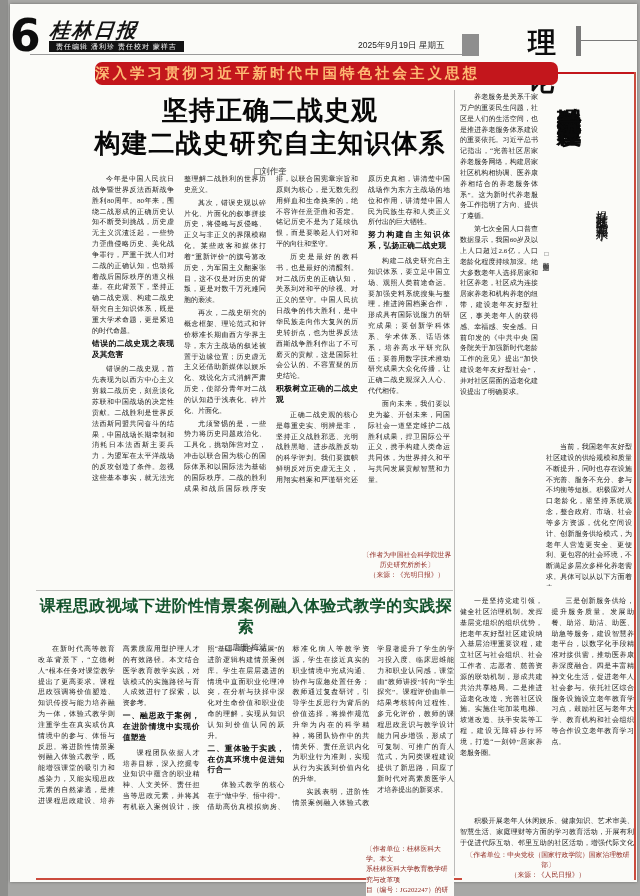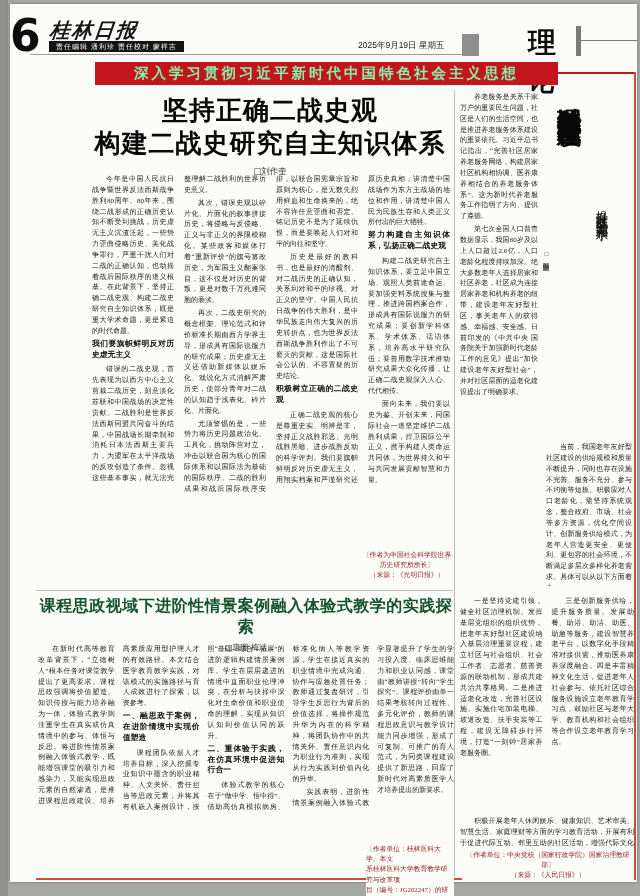--- a/index.html
+++ b/index.html
@@ -11,21 +11,21 @@
   .pagenum{left:0;top:10px;font-family:"DejaVu Sans","Liberation Sans",sans-serif;font-weight:800;font-size:44px;line-height:1;color:#0e0e0e;}
   .masthead{left:40px;top:13px;font-size:20px;font-weight:700;font-style:italic;letter-spacing:2px;color:#141414;transform:skewX(-6deg);}
   .staffbar{left:39px;top:37px;background:#141414;color:#fff;font-size:7px;line-height:11px;padding:0 7px;letter-spacing:1px;font-family:"Liberation Sans","DejaVu Sans",sans-serif;}
   .hdr-rule-left{left:20px;top:50px;width:438px;height:1px;background:#9a9a9a;}
   .dateline{left:348px;top:36px;font-size:8.5px;color:#1a1a1a;font-family:"Liberation Sans","DejaVu Sans",sans-serif;}
   .sec-marker{left:452px;top:30px;width:17px;height:22px;background:#8e8e8e;}
   .sectitle{left:474px;top:20px;font-size:28px;font-weight:700;letter-spacing:16px;color:#0d0d0d;margin-left:44px;}
   .sec-bar{left:566px;top:22px;width:5px;height:30px;background:#7a7a7a;}
   .hdr-rule-right{left:571px;top:36px;width:56px;height:1px;background:#7a7a7a;}
   
-  .banner{left:85px;top:58px;width:463px;height:23px;background:#c3161c;color:#86efac;text-align:center;font-size:14.5px;line-height:23px;font-weight:700;letter-spacing:3px;font-family:"DejaVu Sans","Liberation Sans",sans-serif;}
+  .banner{left:85px;top:58px;width:463px;height:23px;background:#c3161c;color:#fdba74;text-align:left;font-size:14.5px;line-height:23px;font-weight:700;letter-spacing:3px;font-family:"DejaVu Sans","Liberation Sans",sans-serif;border-radius:7px;}
   .banner-tail{left:548px;top:68px;width:76px;height:2px;background:#c3161c;}
   .frame-right{left:624px;top:68px;width:2px;height:808px;background:#cb4b3d;}
   .frame-bottom{left:26px;top:874px;width:600px;height:2px;background:#cb4b3d;}
   
   .div-v{left:444px;top:86px;width:1px;height:786px;background:#bcbcba;}
   .div-h{left:26px;top:586px;width:417px;height:1px;background:#bcbcba;}
   
   .bodytxt{font-size:7px;line-height:1.55;color:#1c1c1c;text-align:justify;overflow:hidden;}
   .bodytxt p{margin:0 0 2px;text-indent:2em;}
   .sub{font-family:"DejaVu Sans","Liberation Sans",sans-serif;font-weight:700;font-size:7.8px;line-height:1.4;margin:2px 0 4px;text-indent:0;color:#111;}
@@ -78,24 +78,24 @@
     <div class="abs div-v"></div>
     <div class="abs div-h"></div>
 
     <div class="abs m-titleblock">
       <div class="m-title">坚持正确二战史观</div>
       <div class="m-title">构建二战史研究自主知识体系</div>
       <div class="byline m-byline">□刘作奎</div>
     </div>
     <div class="abs m-body bodytxt">
       <p>今年是中国人民抗日战争暨世界反法西斯战争胜利80周年。80年来，围绕二战形成的正确历史认知不断受到挑战，历史虚无主义沉渣泛起，一些势力歪曲侵略历史、美化战争罪行，严重干扰人们对二战的正确认知，也动摇着战后国际秩序的道义根基。在此背景下，坚持正确二战史观、构建二战史研究自主知识体系，既是重大学术命题，更是紧迫的时代命题。</p>
-      <div class="sub">我们要旗帜鲜明反对历史虚无主义</div>
+      <div class="sub">错误的二战史观之表现及其危害</div>
       <p>错误的二战史观，首先表现为以西方中心主义剪裁二战历史，刻意淡化苏联和中国战场的决定性贡献。二战胜利是世界反法西斯同盟共同奋斗的结果，中国战场长期牵制和消耗日本法西斯主要兵力，为盟军在太平洋战场的反攻创造了条件。忽视这些基本事实，就无法完整理解二战胜利的世界历史意义。</p>
       <p>其次，错误史观以碎片化、片面化的叙事拼接历史，将侵略与反侵略、正义与非正义的界限模糊化。某些政客和媒体打着“重新评价”的旗号篡改历史，为军国主义翻案张目，这不仅是对历史的背叛，更是对数千万死难同胞的亵渎。</p>
-      <p>再次，二战史研究的概念框架、理论范式和评价标准长期由西方学界主导，形成具有国际说服力的研究成果；历史虚无主义还借助新媒体以娱乐化、戏说化方式消解严肃历史，使部分青年对二战的认知趋于浅表化、碎片化、片面化。</p>
+      <p>再次，二战史研究的概念框架、理论范式和评价标准长期由西方学界主导，东方主战场的叙述被置于边缘位置；历史虚无主义还借助新媒体以娱乐化、戏说化方式消解严肃历史，使部分青年对二战的认知趋于浅表化、碎片化、片面化。</p>
       <p>尤须警惕的是，一些势力将历史问题政治化、工具化，挑动阵营对立，冲击以联合国为核心的国际体系和以国际法为基础的国际秩序。二战的胜利成果和战后国际秩序安排，以联合国宪章宗旨和原则为核心，是无数先烈用鲜血和生命换来的，绝不容许任意歪曲和否定。铭记历史不是为了延续仇恨，而是要唤起人们对和平的向往和坚守。</p>
       <p>历史是最好的教科书，也是最好的清醒剂。对二战历史的正确认知，关系到对和平的珍视、对正义的坚守。中国人民抗日战争的伟大胜利，是中华民族走向伟大复兴的历史转折点，也为世界反法西斯战争胜利作出了不可磨灭的贡献，这是国际社会公认的、不容置疑的历史结论。</p>
       <div class="sub">积极树立正确的二战史观</div>
       <p>正确二战史观的核心是尊重史实、明辨是非，坚持正义战胜邪恶、光明战胜黑暗、进步战胜反动的科学评判。我们要旗帜鲜明反对历史虚无主义，用翔实档案和严谨研究还原历史真相，讲清楚中国战场作为东方主战场的地位和作用，讲清楚中国人民为民族生存和人类正义所付出的巨大牺牲。</p>
       <div class="sub">努力构建自主知识体系，弘扬正确二战史观</div>
       <p>构建二战史研究自主知识体系，要立足中国立场、观照人类前途命运。要加强史料系统搜集与整理，推进跨国档案合作，形成具有国际说服力的研究成果；要创新学科体系、学术体系、话语体系，培养高水平研究队伍；要善用数字技术推动研究成果大众化传播，让正确二战史观深入人心、代代相传。</p>
       <p>面向未来，我们要以史为鉴、开创未来，同国际社会一道坚定维护二战胜利成果，捍卫国际公平正义，携手构建人类命运共同体，为世界持久和平与共同发展贡献智慧和力量。</p>
     </div>
     <div class="abs m-note rednote">
       <div>〔作者为中国社会科学院世界历史研究所所长〕</div>

